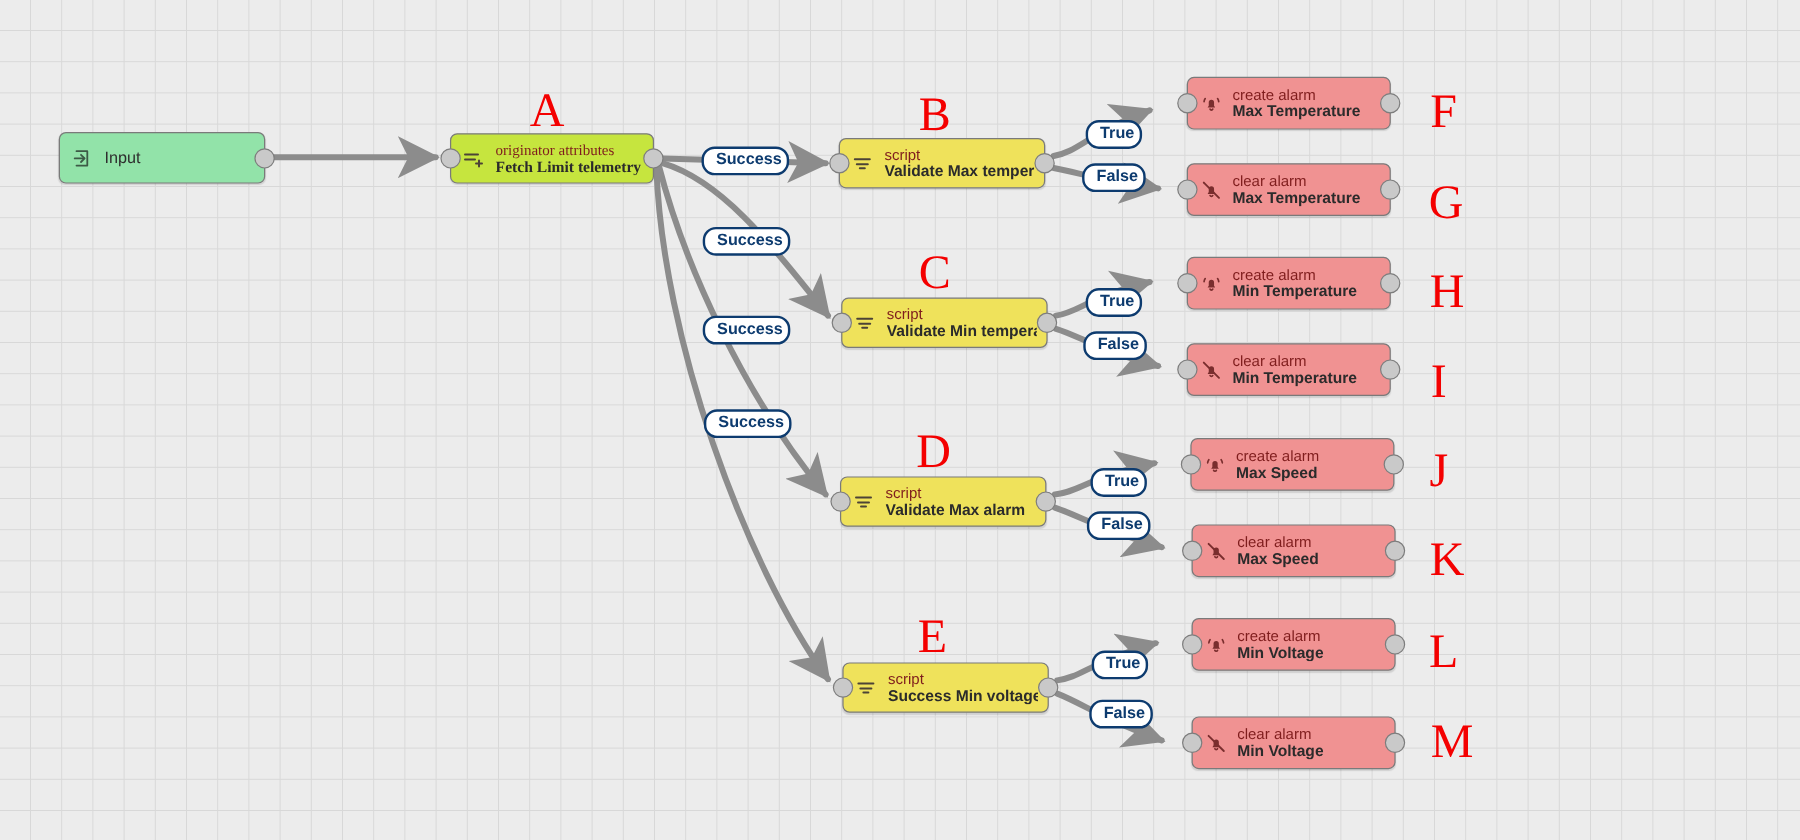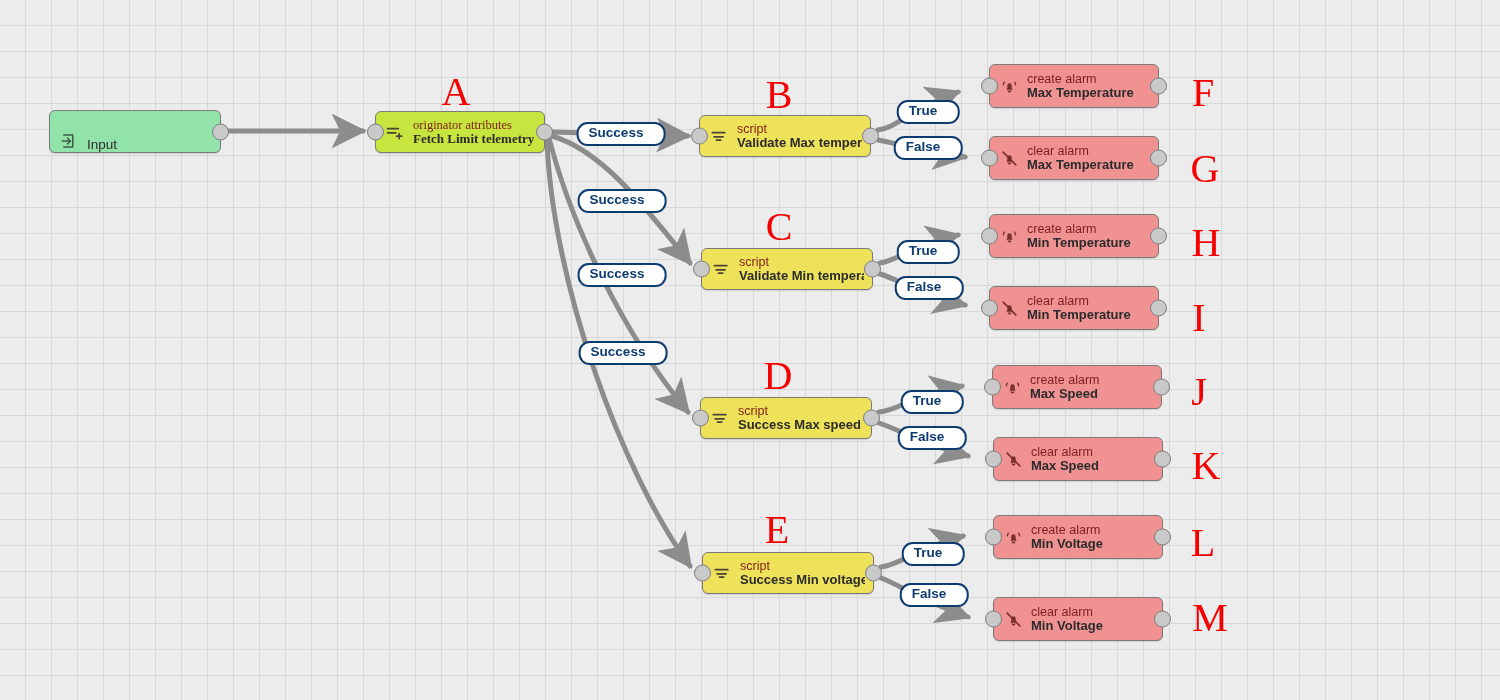--- a/index.html
+++ b/index.html
@@ -94,21 +94,21 @@
   
   .edge-label {
     position: absolute;
     transform: translate(-50%, -50%);
     background: #ffffff;
     border: 2px solid #0d3b6f;
     border-radius: 11px;
     color: #0d3b6f;
     font-size: 13.5px;
     font-weight: bold;
-    padding: 2px 20px 3px 10px;
+    padding: 2px 4px 3px 10px;
     white-space: nowrap;
     line-height: 1.1;
   }
 
   
   .annot {
     position: absolute;
     transform: translate(-50%, -50%);
     color: #f40000;
     font-family: "Liberation Serif", serif;
@@ -147,21 +147,21 @@
       <path d="M 880 274 C 900 280, 915 292, 965 305"></path>
 
       <path d="M 879 412 C 900 410, 905 398, 962 386"></path>
       <path d="M 879 423 C 900 430, 918 442, 968 456"></path>
 
       <path d="M 881 567 C 902 564, 908 552, 963 536"></path>
       <path d="M 881 578 C 902 586, 920 600, 968 617"></path>
     </g>
   </svg>
 
-  <div class="node green" style="left:49px; top:110px; width:172px; height:43px;align-items:flex-end;">
+  <div class="node green" style="left:49px; top:110px; width:172px; height:43px;">
     <span class="node-icon">
       <svg width="18" height="18" viewBox="0 0 24 24" fill="none" stroke="#3c5a46" stroke-width="2" stroke-linecap="round" stroke-linejoin="round">
         <path d="M5 4 h12 v16 H5"></path>
         <path d="M3 12 h10"></path>
         <path d="M10 8 l4 4 -4 4"></path>
       </svg>
     </span>
     <span class="node-single">Input</span>
     <span class="port out"></span>
   </div>
@@ -218,21 +218,21 @@
   <div class="node yellow" style="left:700px; top:397px; width:172px; height:42px;">
     <span class="node-icon">
       <svg width="20" height="20" viewBox="0 0 24 24" fill="none" stroke="#4c4336" stroke-width="2" stroke-linecap="round">
         <path d="M4 8 h15"></path>
         <path d="M6 13 h11"></path>
         <path d="M9 17 h5"></path>
       </svg>
     </span>
     <span class="node-text">
       <span class="node-type">script</span>
-      <span class="node-name">Success Max speed</span>
+      <span class="node-name">Validate Max alarm</span>
     </span>
     <span class="port in"></span>
     <span class="port out"></span>
   </div>
 
   <div class="node yellow" style="left:702px; top:552px; width:172px; height:42px;">
     <span class="node-icon">
       <svg width="20" height="20" viewBox="0 0 24 24" fill="none" stroke="#4c4336" stroke-width="2" stroke-linecap="round">
         <path d="M4 8 h15"></path>
         <path d="M6 13 h11"></path>

